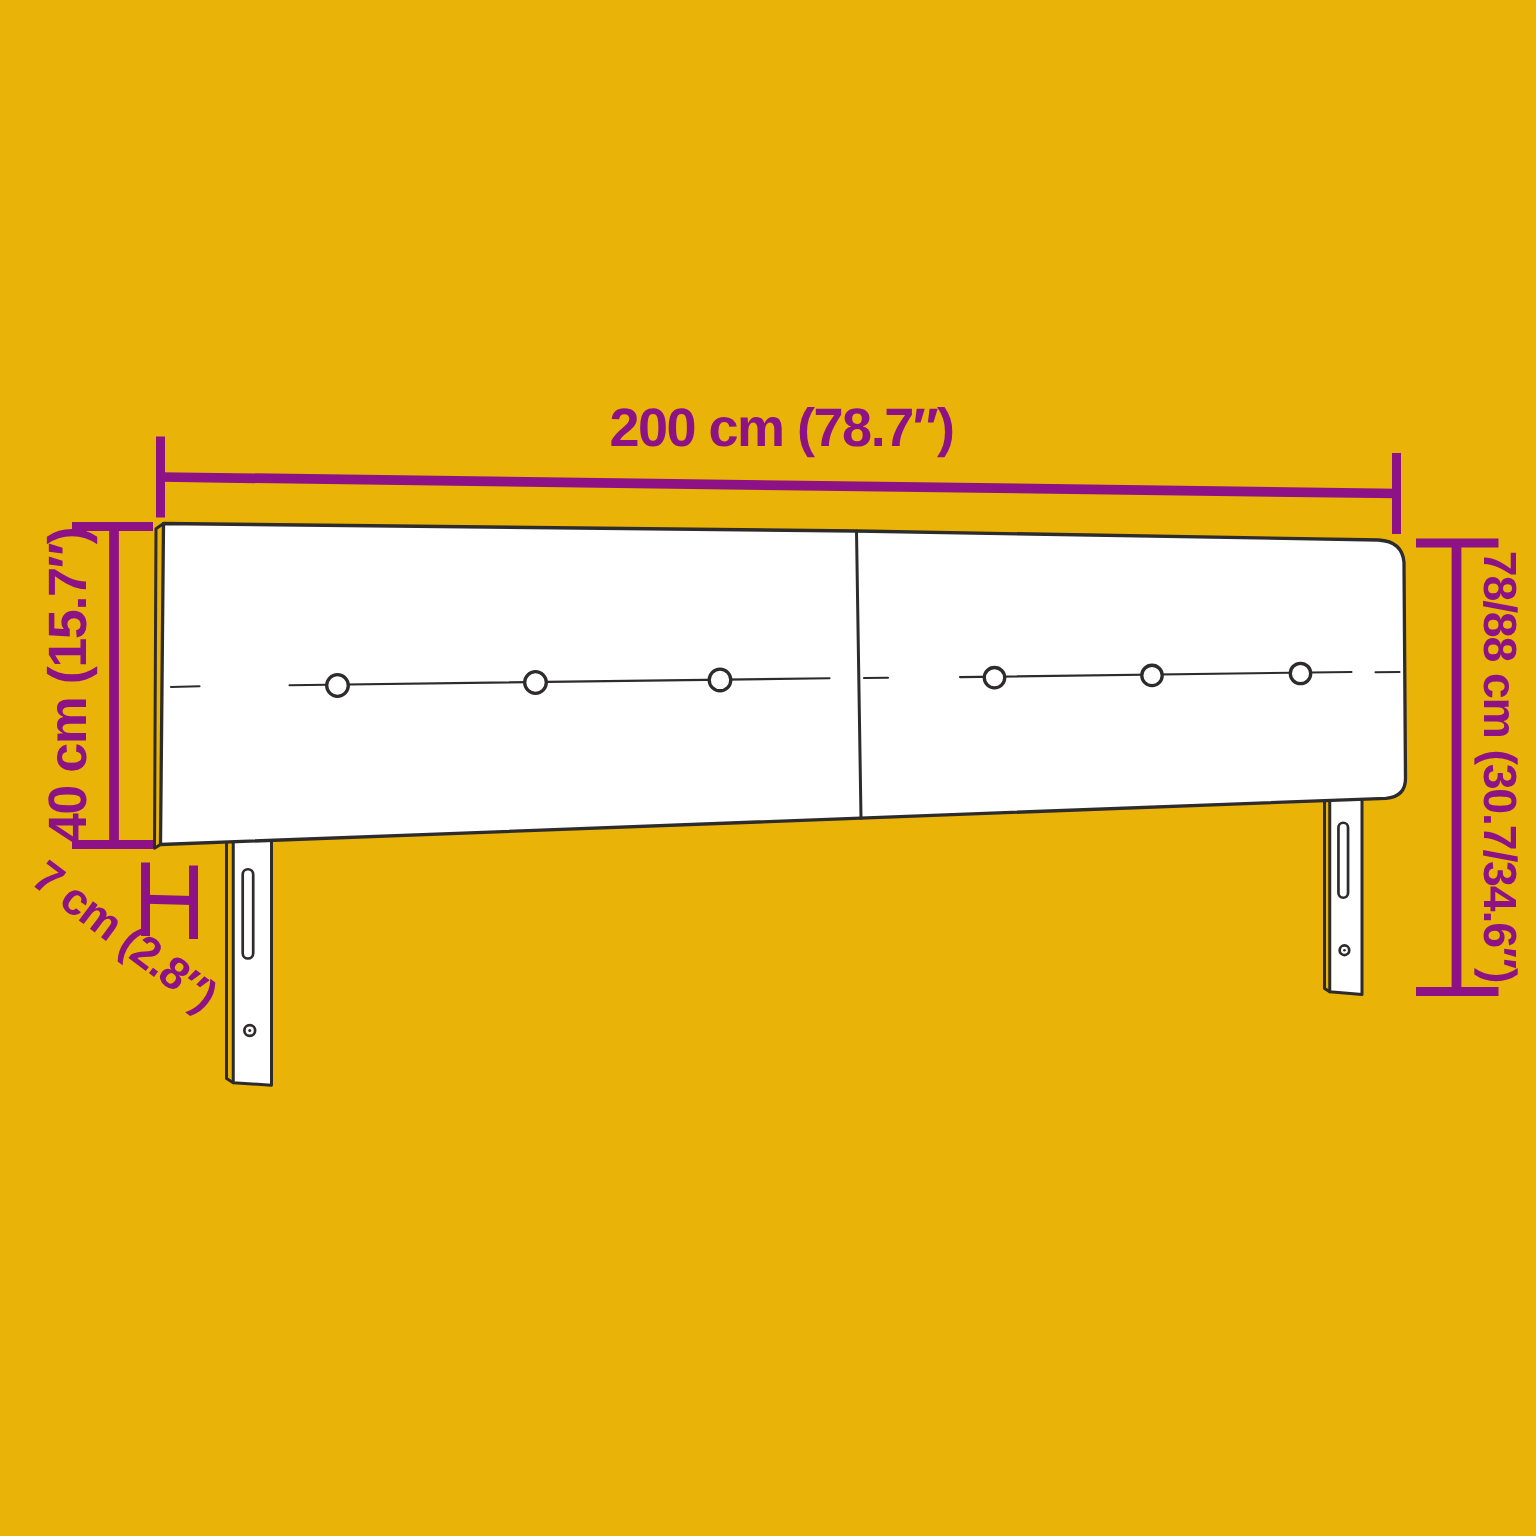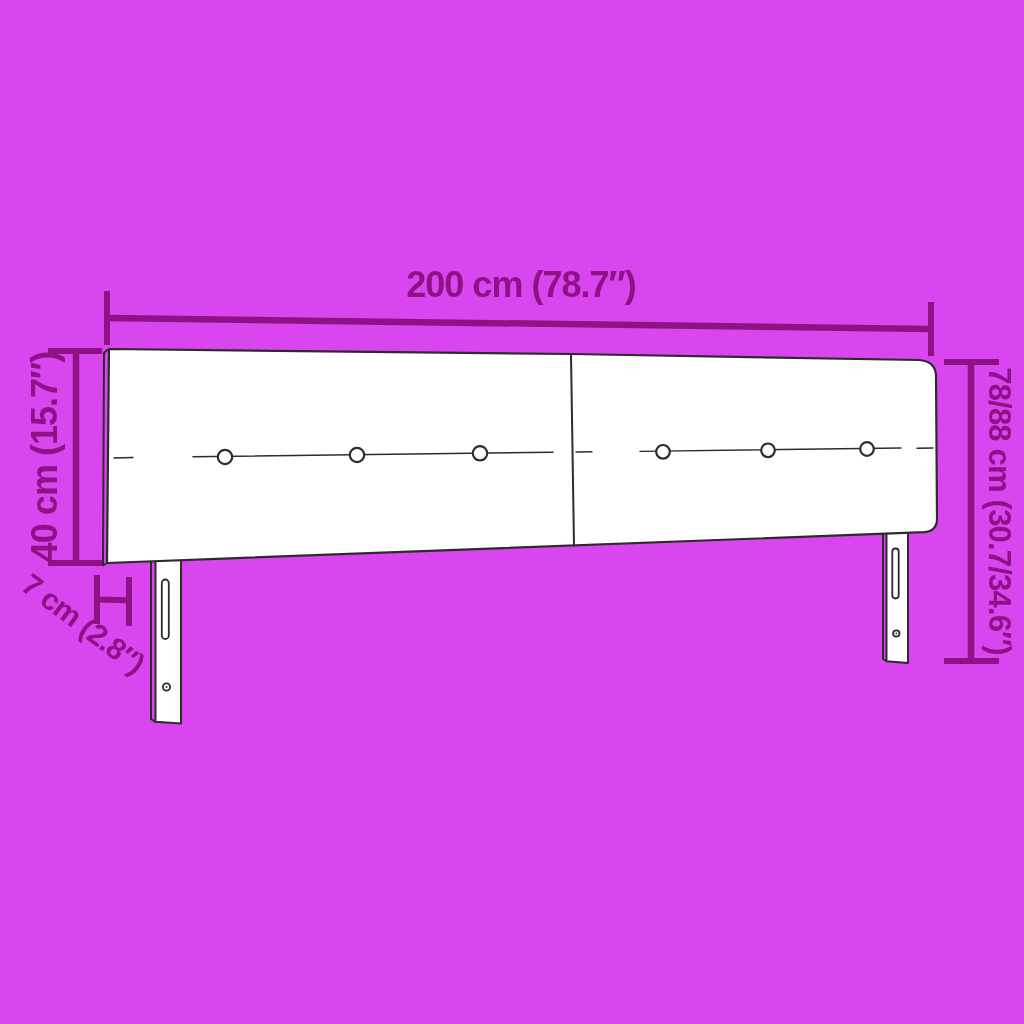--- a/index.html
+++ b/index.html
@@ -1,20 +1,20 @@
 <!DOCTYPE html>
 <html><head>
 <meta charset="utf-8">
 <style>
   html, body { margin: 0; padding: 0; background: #ffffff; }
   .stage {
     position: relative;
     width: 1024px;
     height: 1024px;
-    background: #d946ef;
+    background: #eab308;
     overflow: hidden;
   }
   svg { display: block; }
   .dim-label {
     font-family: "Liberation Sans", sans-serif;
     font-weight: bold;
     letter-spacing: -1px;
   }
   .dim-label-sm {
     font-family: "Liberation Sans", sans-serif;

